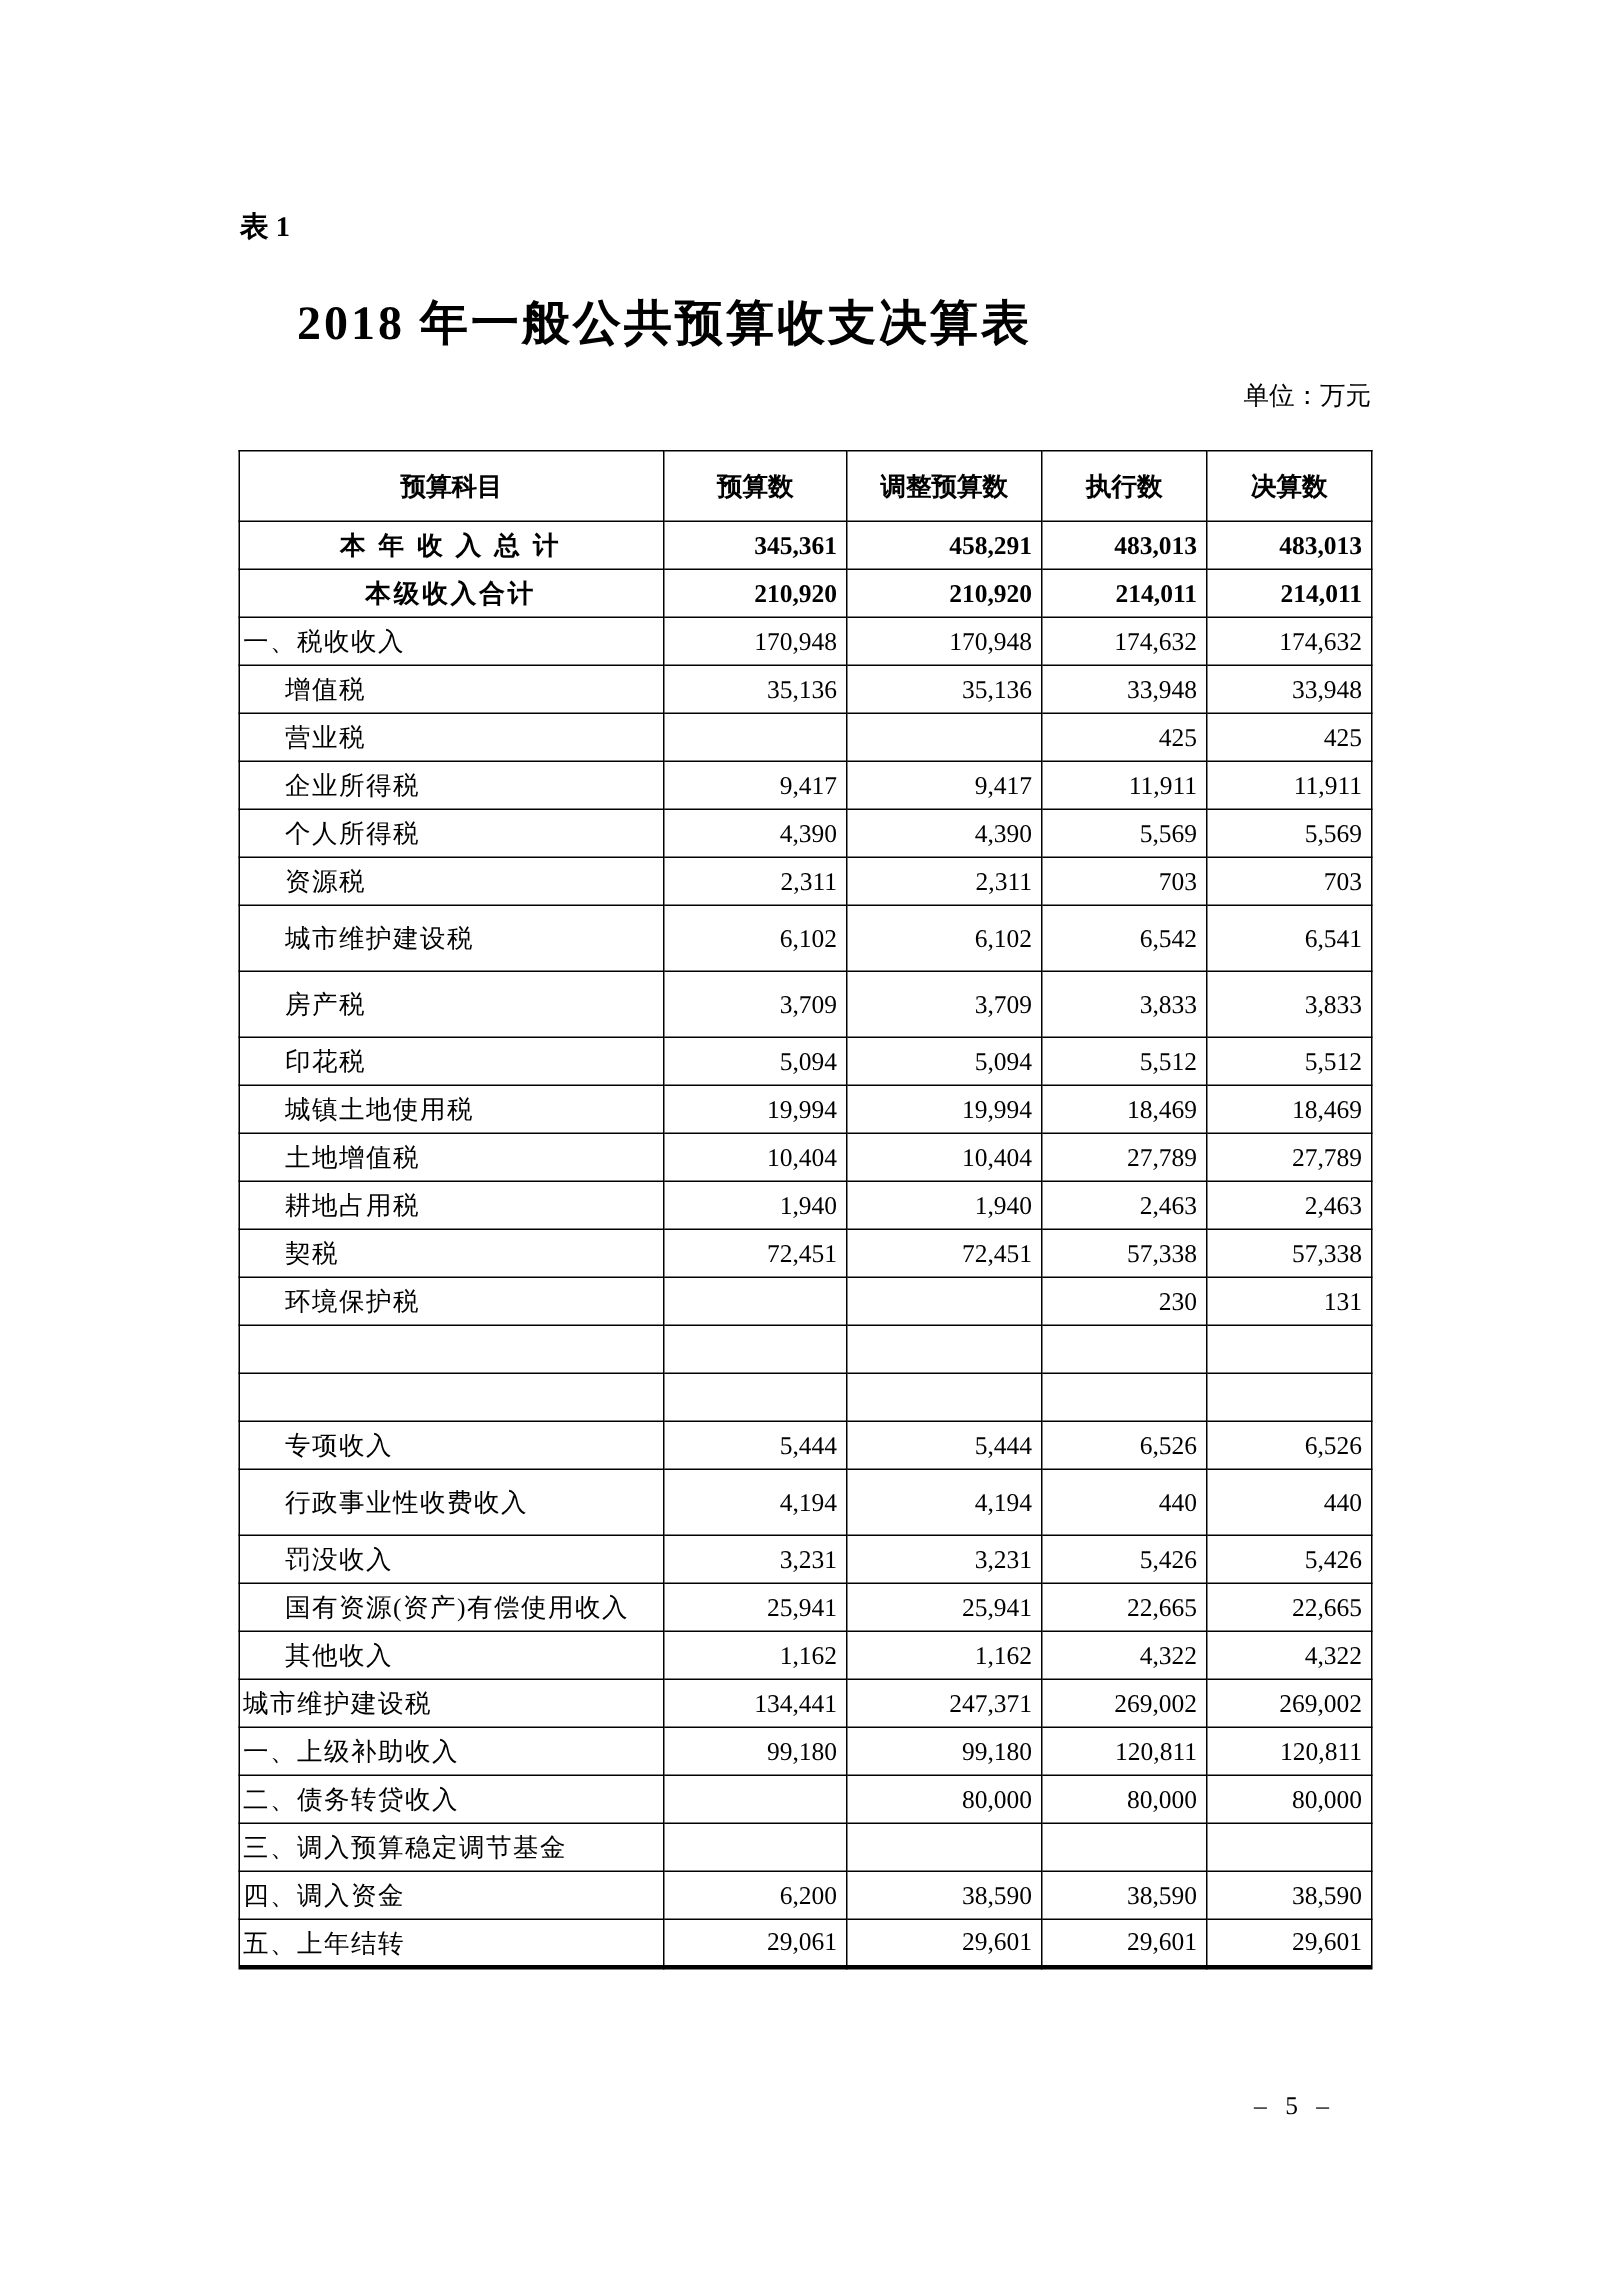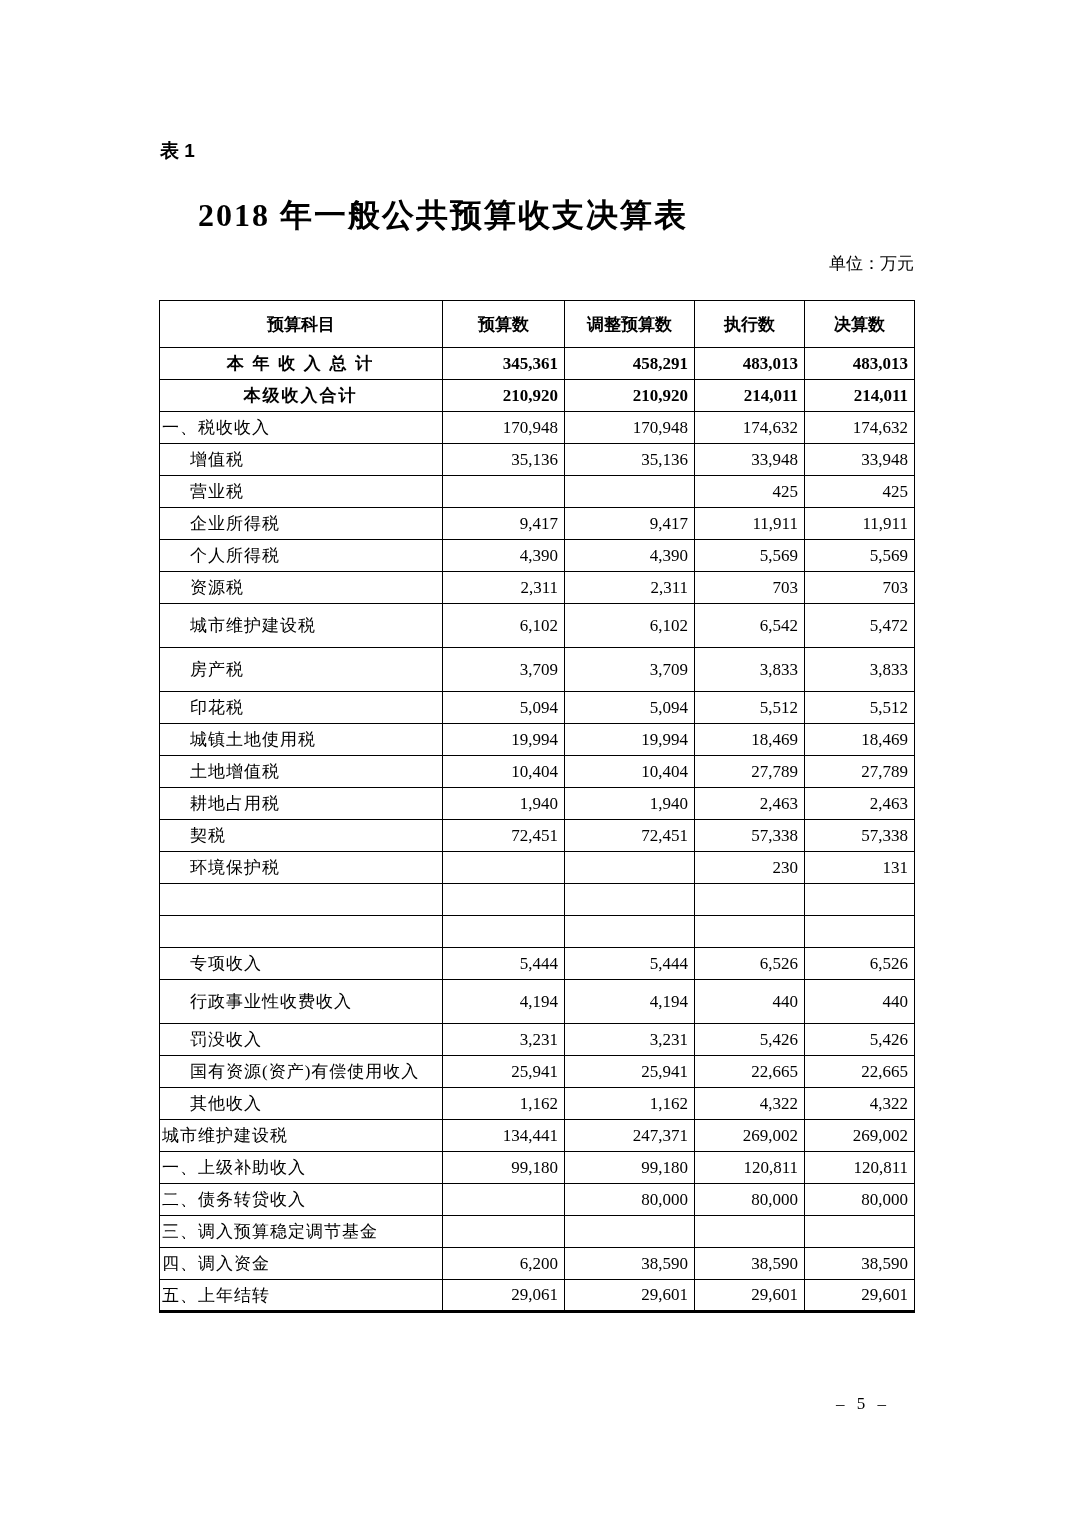--- a/index.html
+++ b/index.html
@@ -13,21 +13,21 @@
     position: relative;
     width: 1074px;
     height: 1520px;
     background: #ffffff;
     overflow: hidden;
   }
   .table-label {
     position: absolute;
     left: 160px;
     top: 138px;
-    font-family: Liberation Sans, sans-serif;
+    font-family: Liberation Serif, serif;
     font-weight: bold;
     font-size: 19px;
   }
   .doc-title {
     position: absolute;
     left: 0;
     top: 194px;
     width: 886px;
     text-align: center;
     font-weight: bold;
@@ -180,21 +180,21 @@
           <td class="value-cell">2,311</td>
           <td class="value-cell">2,311</td>
           <td class="value-cell">703</td>
           <td class="value-cell">703</td>
         </tr>
         <tr class="row item tall">
           <td class="label-cell">城市维护建设税</td>
           <td class="value-cell">6,102</td>
           <td class="value-cell">6,102</td>
           <td class="value-cell">6,542</td>
-          <td class="value-cell">5,472</td>
+          <td class="value-cell">6,541</td>
         </tr>
         <tr class="row item tall">
           <td class="label-cell">房产税</td>
           <td class="value-cell">3,709</td>
           <td class="value-cell">3,709</td>
           <td class="value-cell">3,833</td>
           <td class="value-cell">3,833</td>
         </tr>
         <tr class="row item">
           <td class="label-cell">印花税</td>

